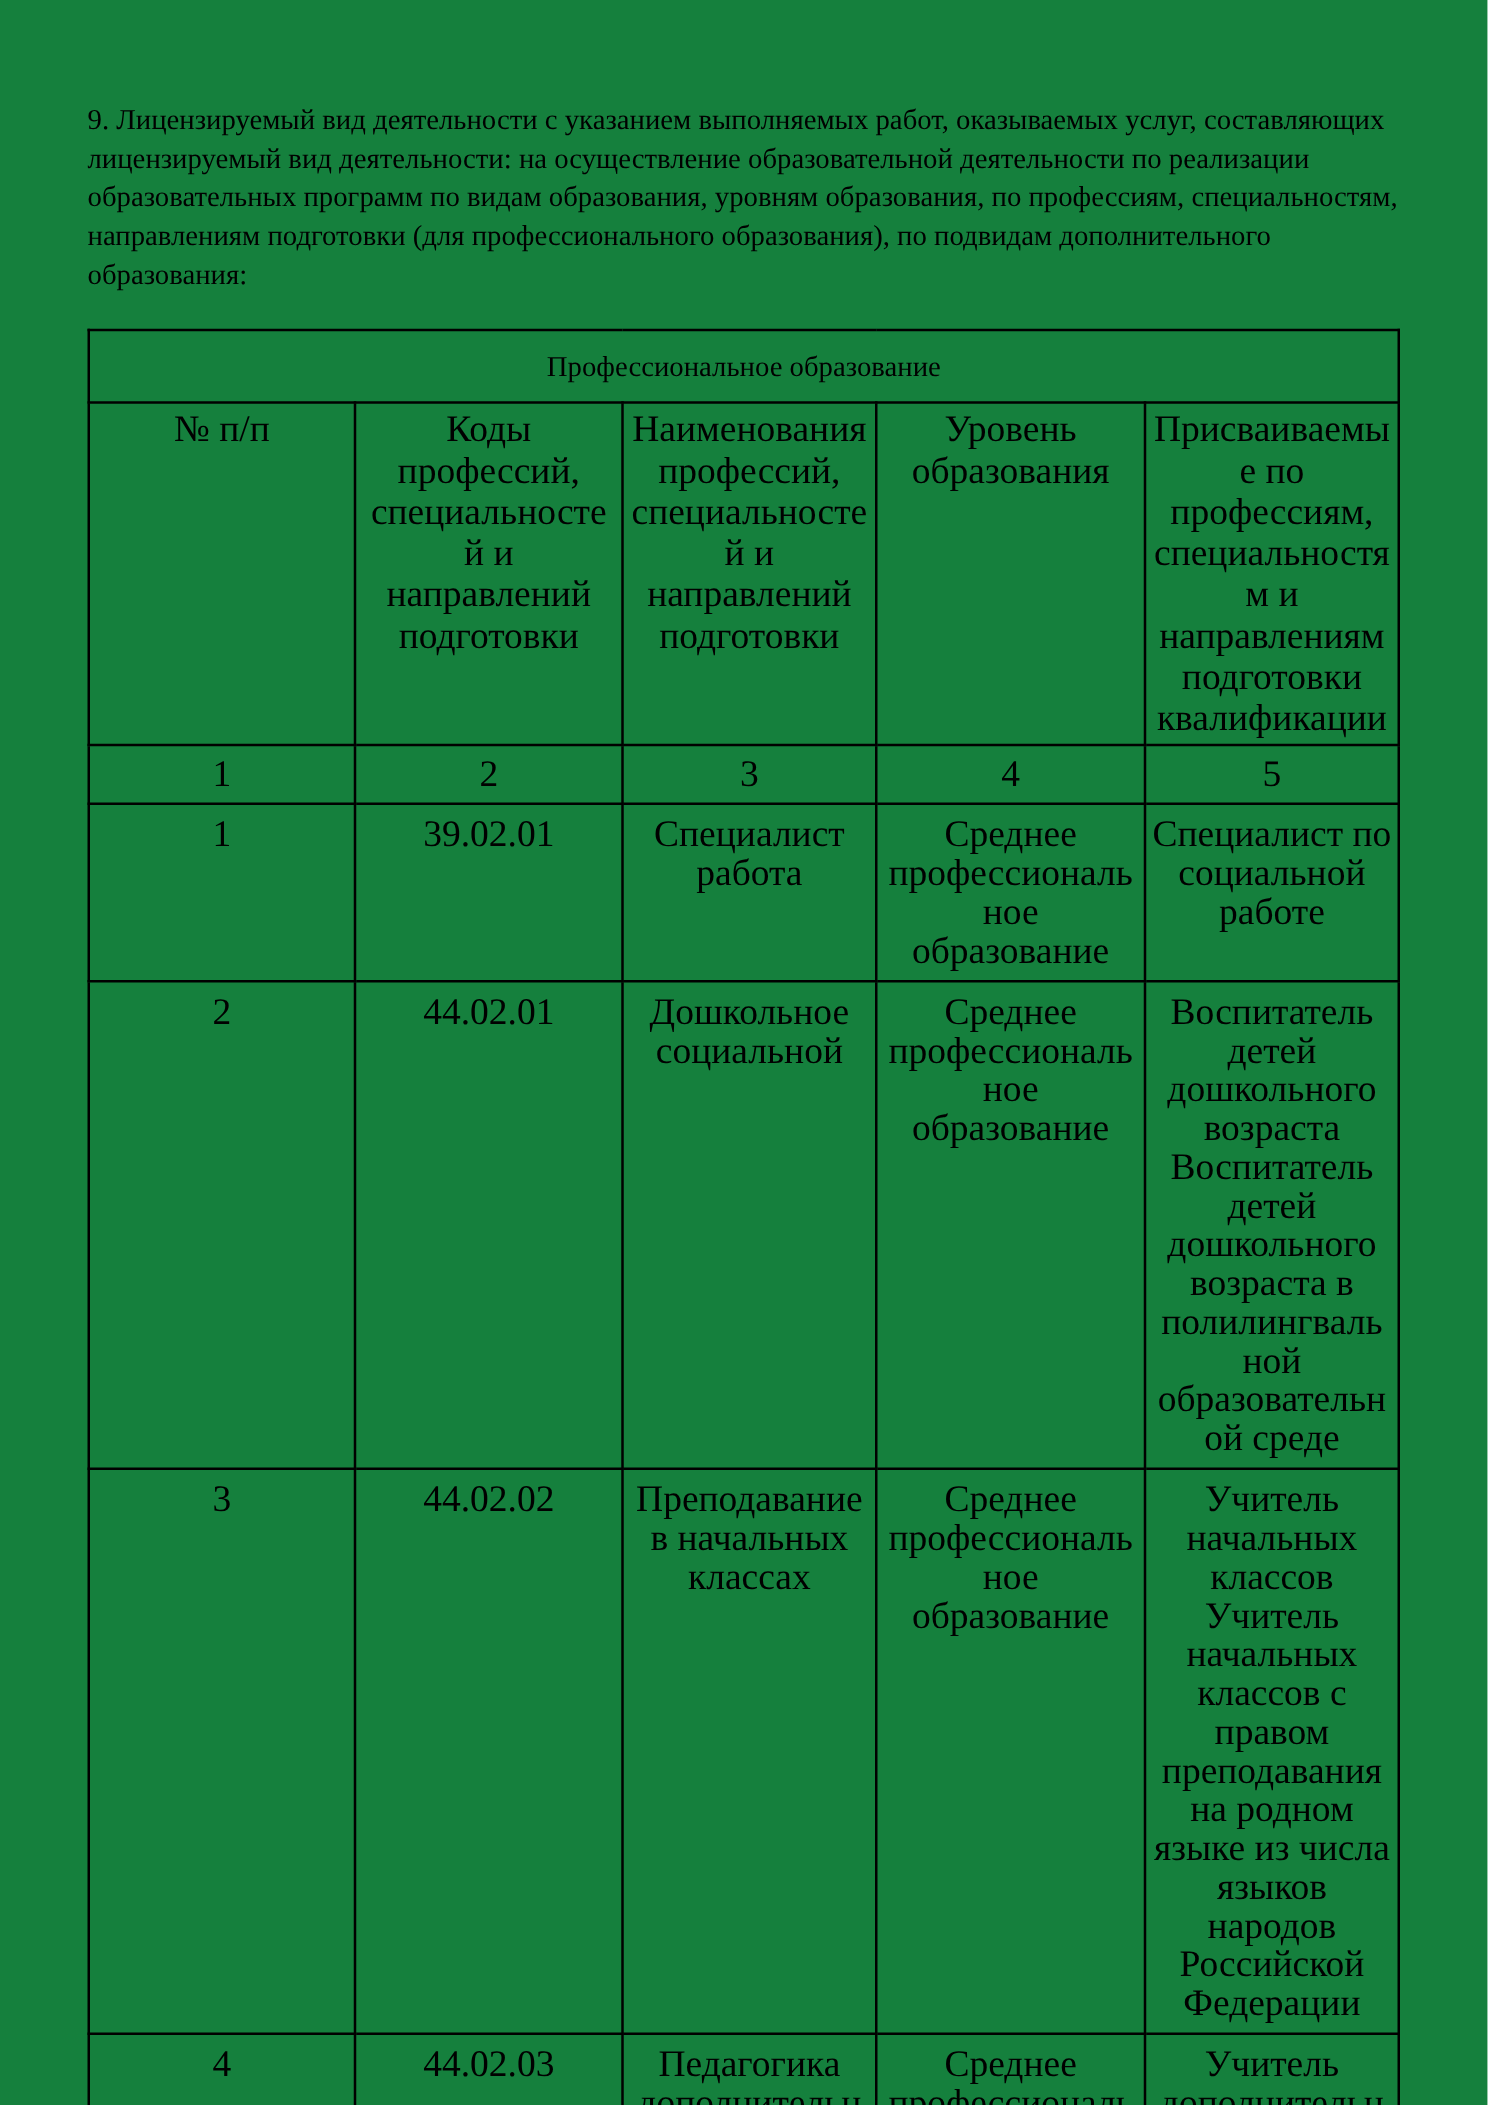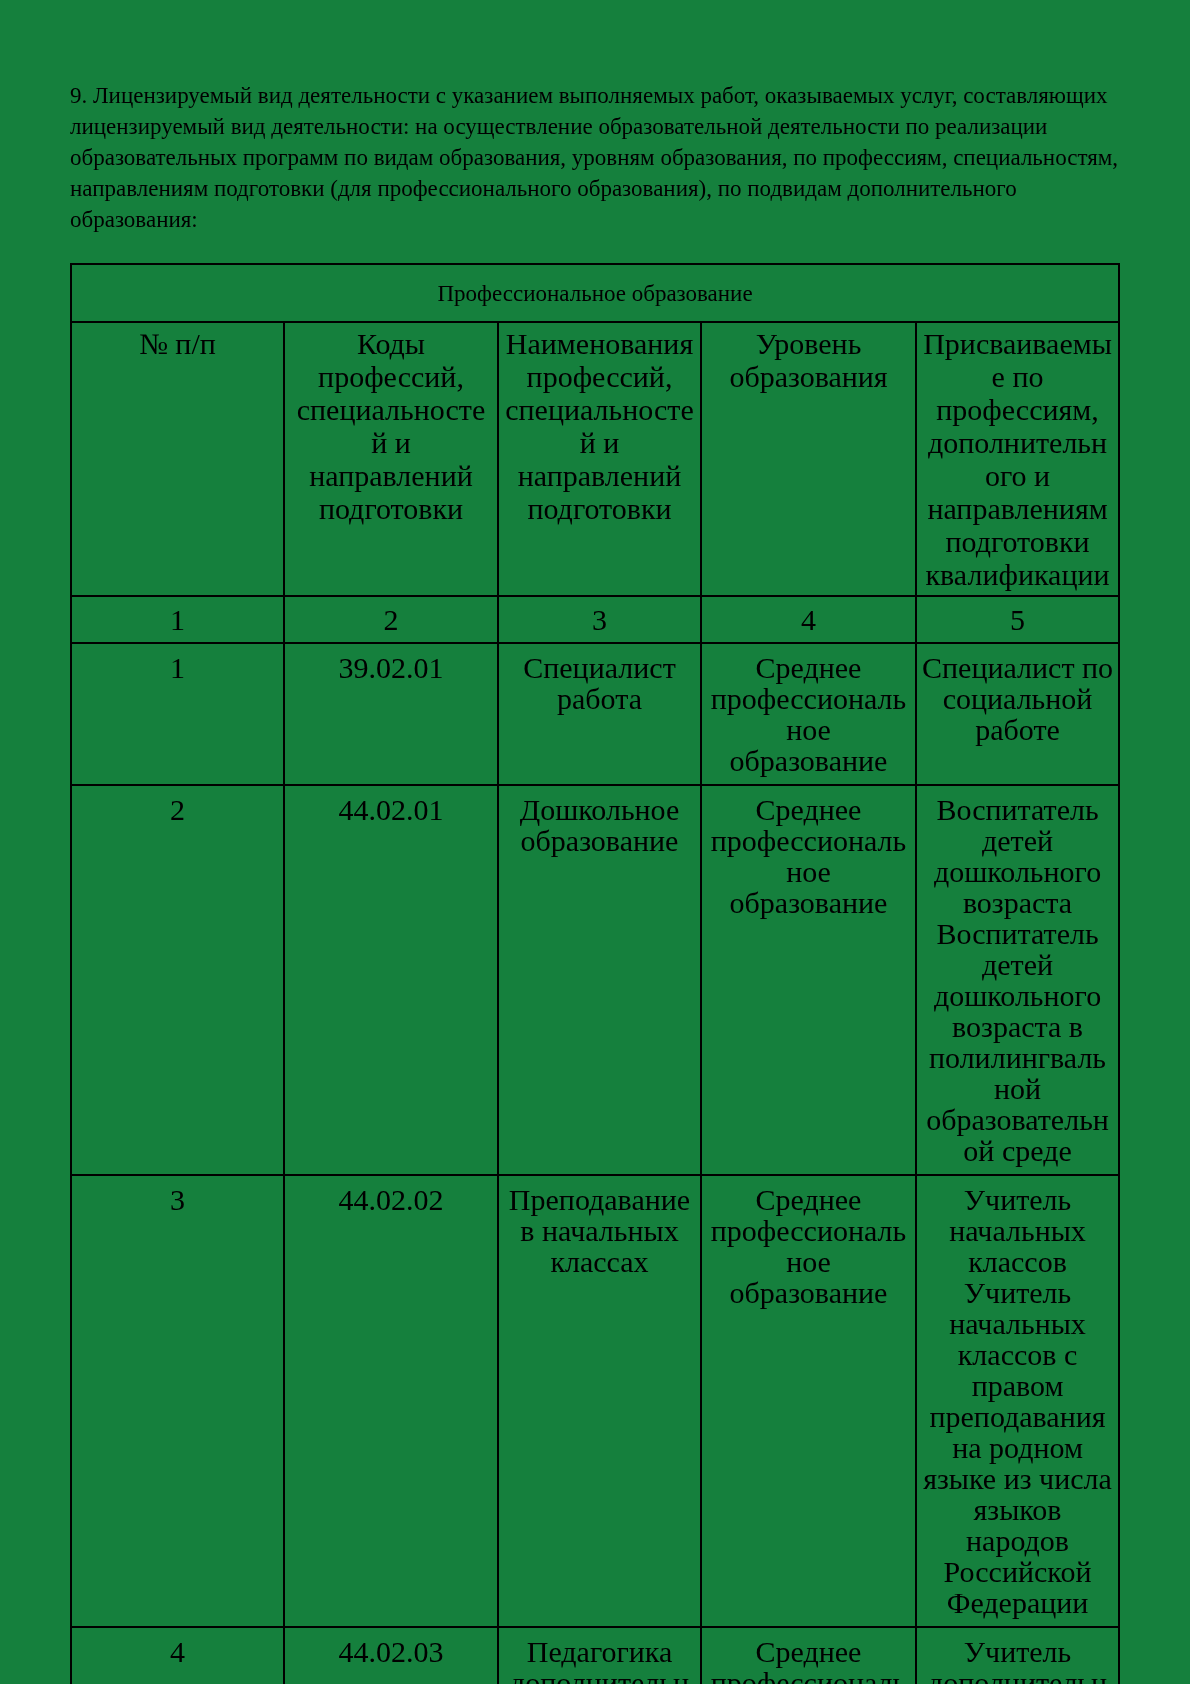--- a/index.html
+++ b/index.html
@@ -88,21 +88,21 @@
     <tbody>
       <tr class="title-row">
         <td colspan="5">Профессиональное образование</td>
       </tr>
 
       <tr class="header-row">
         <td>№ п/п</td>
         <td>Коды профессий, специальностей и направлений подготовки</td>
         <td>Наименования профессий, специальностей и направлений подготовки</td>
         <td>Уровень образования</td>
-        <td>Присваиваемые по профессиям, дополнительного и направлениям подготовки квалификации</td>
+        <td>Присваиваемые по профессиям, специальностям и направлениям подготовки квалификации</td>
       </tr>
 
       <tr class="numbers-row">
         <td>1</td>
         <td>2</td>
         <td>3</td>
         <td>4</td>
         <td>5</td>
       </tr>
 
@@ -111,21 +111,21 @@
         <td>1</td>
         <td>39.02.01</td>
         <td>Специалист работа</td>
         <td>Среднее профессиональное образование</td>
         <td>Специалист по социальной работе</td>
       </tr>
 
       <tr class="data-row">
         <td>2</td>
         <td>44.02.01</td>
-        <td>Дошкольное образование</td>
+        <td>Дошкольное социальной</td>
         <td>Среднее профессиональное образование</td>
         <td>Воспитатель детей дошкольного возраста
 Воспитатель детей дошкольного возраста в полилингвальной образовательной среде</td>
       </tr>
 
       <tr class="data-row">
         <td>3</td>
         <td>44.02.02</td>
         <td>Преподавание в начальных классах</td>
         <td>Среднее профессиональное образование</td>

